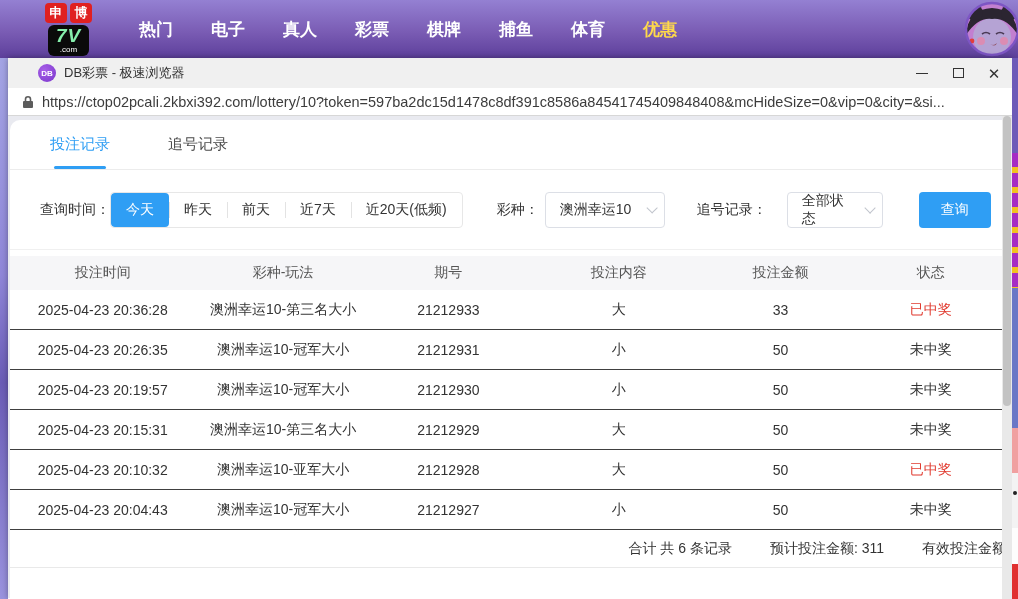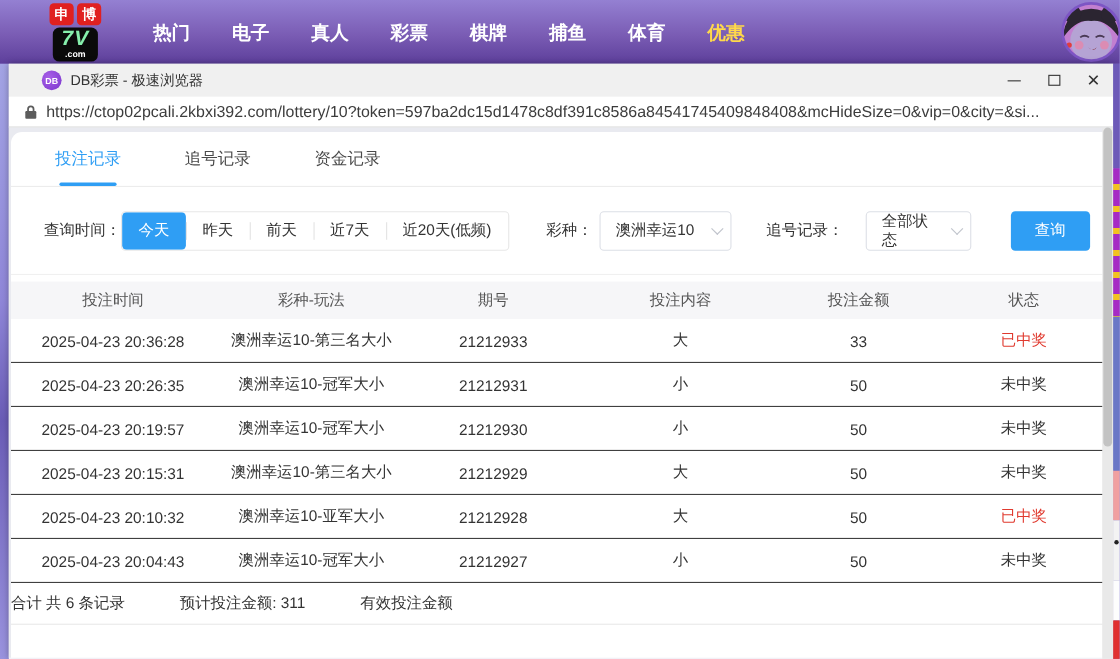--- a/index.html
+++ b/index.html
@@ -13,21 +13,21 @@
     display:flex; align-items:center; }
   .side-strip { position:absolute; left:0; top:58px; width:8px; height:541px;
     background:linear-gradient(180deg,#a3a4e4,#8f86d8 40%,#6a5cb6 60%,#9a93de); }
   .logo { margin-left:45px; display:flex; flex-direction:column; align-items:center; }
   .logo-top { display:flex; gap:3px; margin-bottom:2px; }
   .logo-sq { width:22px; height:20px; background:#e02020; border-radius:4px;
     color:#fff; font-size:13px; font-weight:bold; display:flex; align-items:center; justify-content:center; }
   .logo-main { background:#0a0a0a; border-radius:6px; padding:1px 8px 2px;
     display:flex; flex-direction:column; align-items:center; line-height:1; }
   .logo-7v { color:#86efac; font-size:19px; font-weight:900; font-style:italic; letter-spacing:1px; }
-  .logo-com { color:#fff; font-size:8px; font-weight:bold; margin-top:1px; }
+  .logo-com { color:#fff; font-size:8px; font-weight:normal; margin-top:1px; }
   .nav-items { display:flex; margin-left:28px; }
   .nav-item { color:#fff; font-size:17px; font-weight:bold; padding:0 19px; cursor:pointer; }
   .nav-item.highlight { color:#ffd94a; }
   .avatar { position:absolute; right:-2px; top:1px; width:56px; height:56px; }
 
   
   .window { position:absolute; left:8px; top:58px; width:1004px; height:541px;
     background:#fff; box-shadow:0 0 6px rgba(0,0,0,.35); }
   .titlebar { height:30px; background:#f0f0f0; display:flex; align-items:center; padding-left:30px; }
   .favicon { width:18px; height:18px; border-radius:50%;
@@ -78,23 +78,23 @@
   .query-btn { width:72px; height:36px; background:#2f9ef4; color:#fff; font-size:14px;
     border:none; border-radius:4px; cursor:pointer; }
 
   .tbl { margin-top:6px; }
   .tr { display:grid; grid-template-columns:18.5% 17.5% 15.5% 18.5% 13.8% 16.2%;
     align-items:center; text-align:center; }
   .tr.head { height:34px; background:#f6f6f8; font-size:14px; color:#555; }
   .tr.row { height:40px; font-size:14px; color:#333; border-bottom:1px solid #404040; background:#fff; }
   .cell.status.won { color:#e03a2f; }
 
-  .summary { height:38px; display:flex; align-items:center; 
-    gap:50px; padding-right:6px; font-size:14px; color:#333;
-    border-bottom:1px solid #e9e9e9; white-space:nowrap; }
+  .summary { height:38px; display:flex; align-items:center; justify-content:flex-end;
+    gap:38px; padding-right:6px; font-size:14px; color:#333;
+    border-bottom:1px solid #e9e9e9; white-space:nowrap;padding-left:36px; }
 
   
   .scrollbar { position:absolute; right:0; top:58px; width:10px; height:483px; background:#e9e9e9; }
   .scroll-thumb { position:absolute; top:0; left:1px; width:8px; height:290px; background:#c3c3c3; border-radius:4px; }
 
   
   .right-sliver { position:absolute; left:1012px; top:58px; width:6px; height:541px;
     display:flex; flex-direction:column; }
   .sl1 { height:95px; background:#6d5ab8; }
   .sl2 { height:135px; background:repeating-linear-gradient(180deg,#a62bc4 0 14px,#f3c320 14px 20px); }
@@ -181,21 +181,20 @@
     </svg>
     <span class="url-text">https://ctop02pcali.2kbxi392.com/lottery/10?token=597ba2dc15d1478c8df391c8586a84541745409848408&amp;mcHideSize=0&amp;vip=0&amp;city=&amp;si...</span>
   </div>
 
   <div class="content">
     <div class="card">
 
       <div class="tabs-row">
         <span class="tab active">投注记录</span>
         <span class="tab">追号记录</span>
-        <span class="tab">资金记录</span>
       </div>
 
       <div class="filter-row">
         <span class="flt-label">查询时间：</span>
         <div class="btn-group">
           <span class="bg-item active">今天</span>
           <span class="bg-item">昨天</span>
           <span class="bg-item">前天</span>
           <span class="bg-item">近7天</span>
           <span class="bg-item">近20天(低频)</span>

